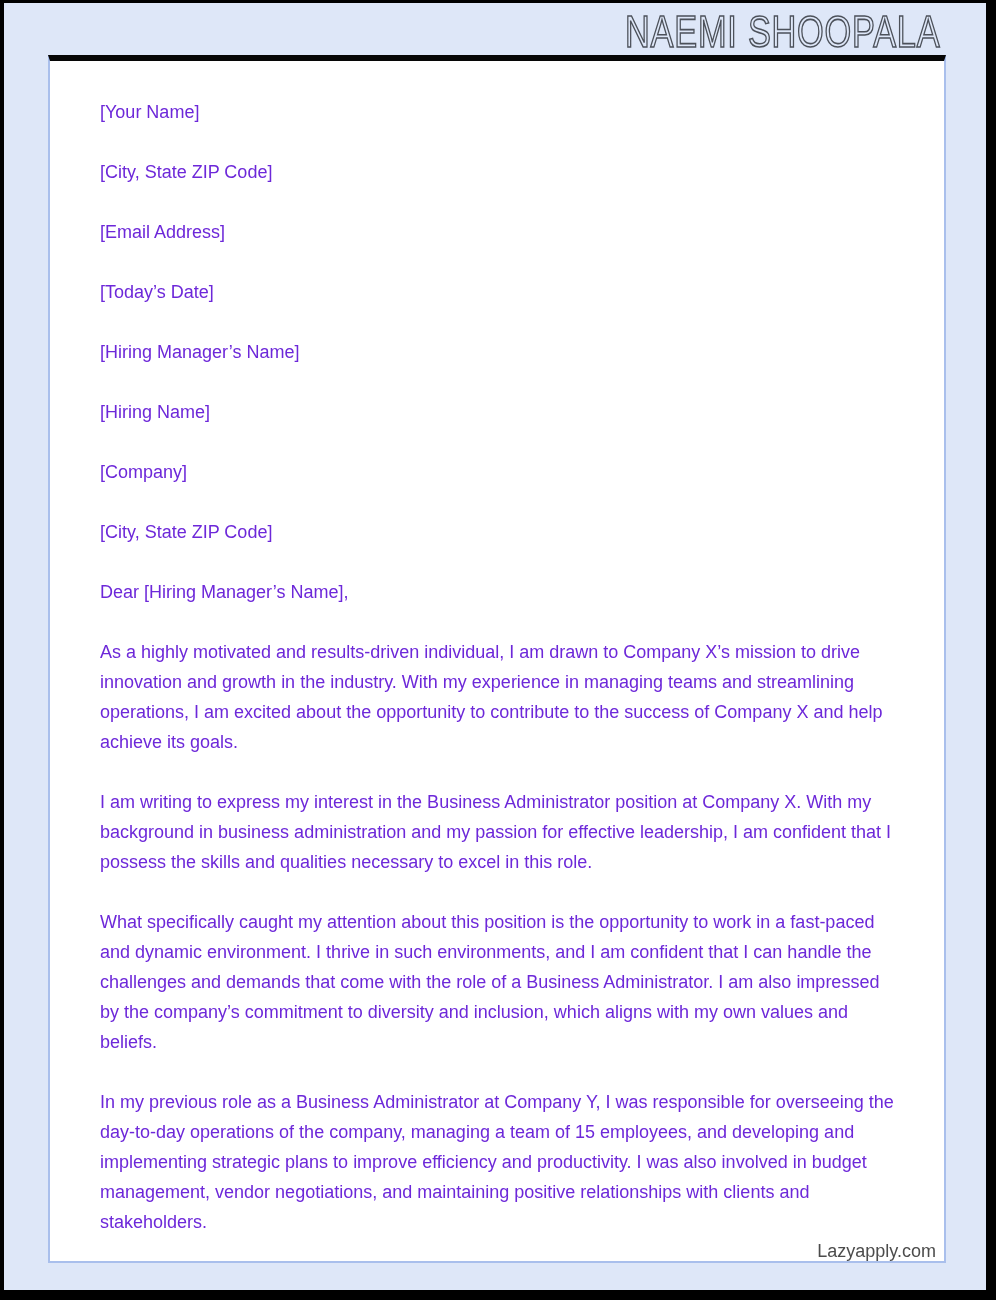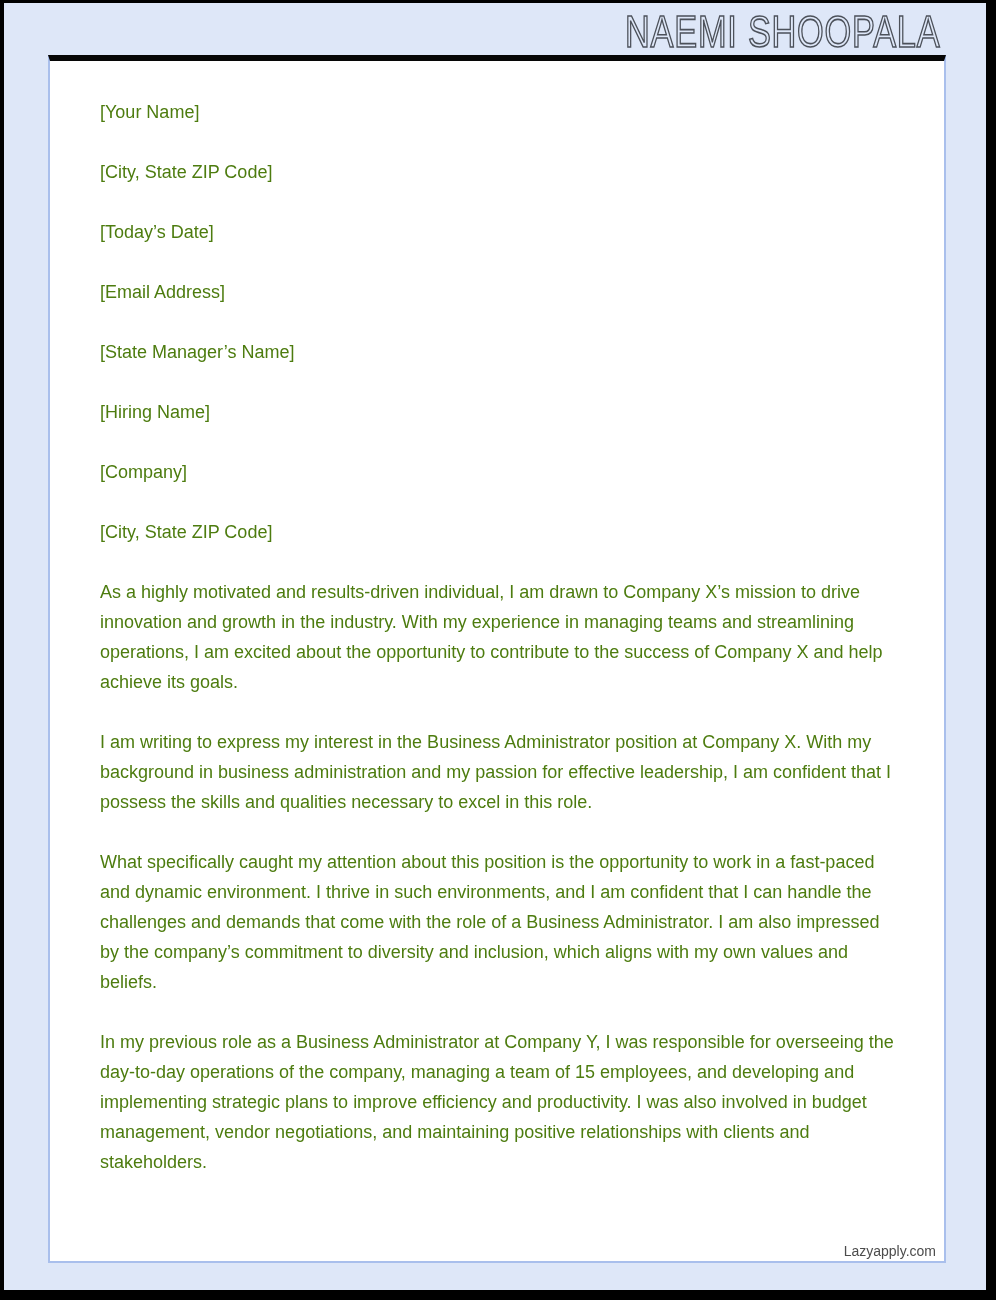--- a/index.html
+++ b/index.html
@@ -50,65 +50,66 @@
     border-top: 6px solid #060606;
     border-left: 2px solid #a9bfec;
     border-right: 2px solid #a9bfec;
     border-bottom: 2px solid #a9bfec;
     overflow: hidden;
   }
   .content {
     padding: 36px 50px 0 50px;
     font-size: 18px;
     line-height: 30px;
-    color: #4d7c0f;
+    color: #6d28d9;
   }
   .content p {
     margin: 0 0 30px 0;
   }
   .addr-line {
     margin: 0;
   }
   .block {
     margin: 0 0 30px 0;
   }
   .watermark {
     position: absolute;
     right: 8px;
     bottom: 1px;
-    font-size: 14px;
+    font-size: 18px;
     line-height: 18px;
     color: #4c4c4c;
   }
 </style>
 </head>
 <body>
 
 <div class="frame">
 
   <div class="brand">NAEMI SHOOPALA</div>
 
   <div class="page">
 
     <div class="content">
 
       <div class="block">
         <p class="addr-line">[Your Name]</p>
         <p class="addr-line">[City, State ZIP Code]</p>
+        <p class="addr-line">[Email Address]</p>
         <p class="addr-line">[Today’s Date]</p>
-        <p class="addr-line">[Email Address]</p>
       </div>
 
       <div class="block">
-        <p class="addr-line">[State Manager’s Name]</p>
+        <p class="addr-line">[Hiring Manager’s Name]</p>
         <p class="addr-line">[Hiring Name]</p>
         <p class="addr-line">[Company]</p>
         <p class="addr-line">[City, State ZIP Code]</p>
       </div>
 
+      <p>Dear [Hiring Manager’s Name],</p>
 
       <p>As a highly motivated and results-driven individual, I am drawn to Company X’s mission to drive innovation and growth in the industry. With my experience in managing teams and streamlining operations, I am excited about the opportunity to contribute to the success of Company X and help achieve its goals.</p>
       <p>I am writing to express my interest in the Business Administrator position at Company X. With my background in business administration and my passion for effective leadership, I am confident that I possess the skills and qualities necessary to excel in this role.</p>
       <p>What specifically caught my attention about this position is the opportunity to work in a fast-paced and dynamic environment. I thrive in such environments, and I am confident that I can handle the challenges and demands that come with the role of a Business Administrator. I am also impressed by the company’s commitment to diversity and inclusion, which aligns with my own values and beliefs.</p>
       <p>In my previous role as a Business Administrator at Company Y, I was responsible for overseeing the day-to-day operations of the company, managing a team of 15 employees, and developing and implementing strategic plans to improve efficiency and productivity. I was also involved in budget management, vendor negotiations, and maintaining positive relationships with clients and stakeholders.</p>
 
     </div>
 
     <div class="watermark">Lazyapply.com</div>
 

